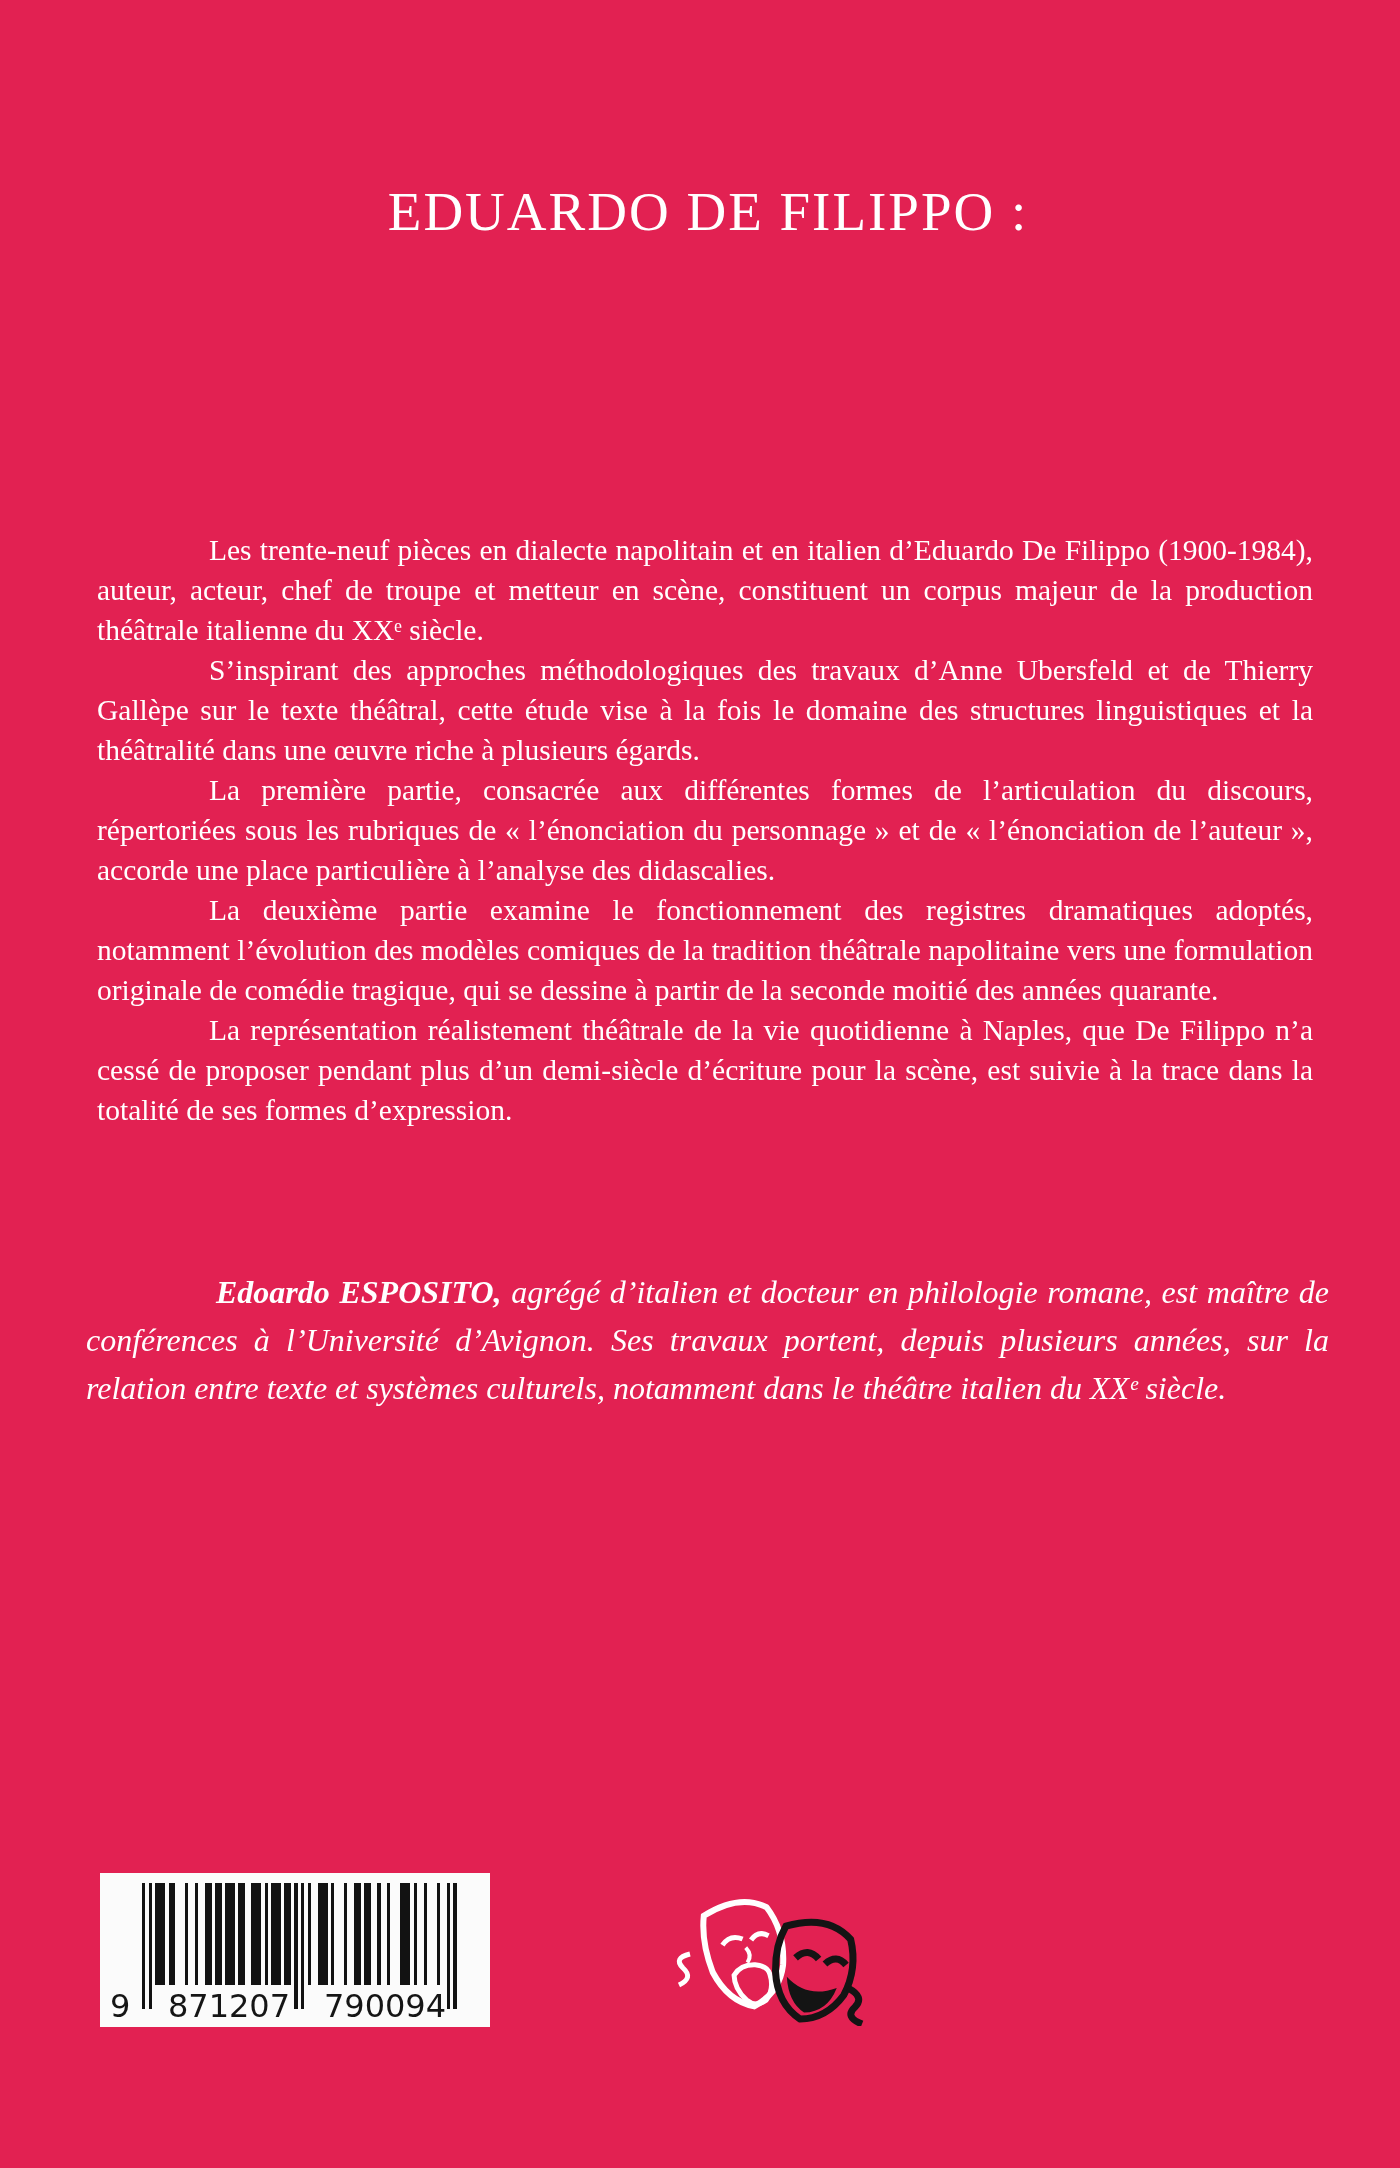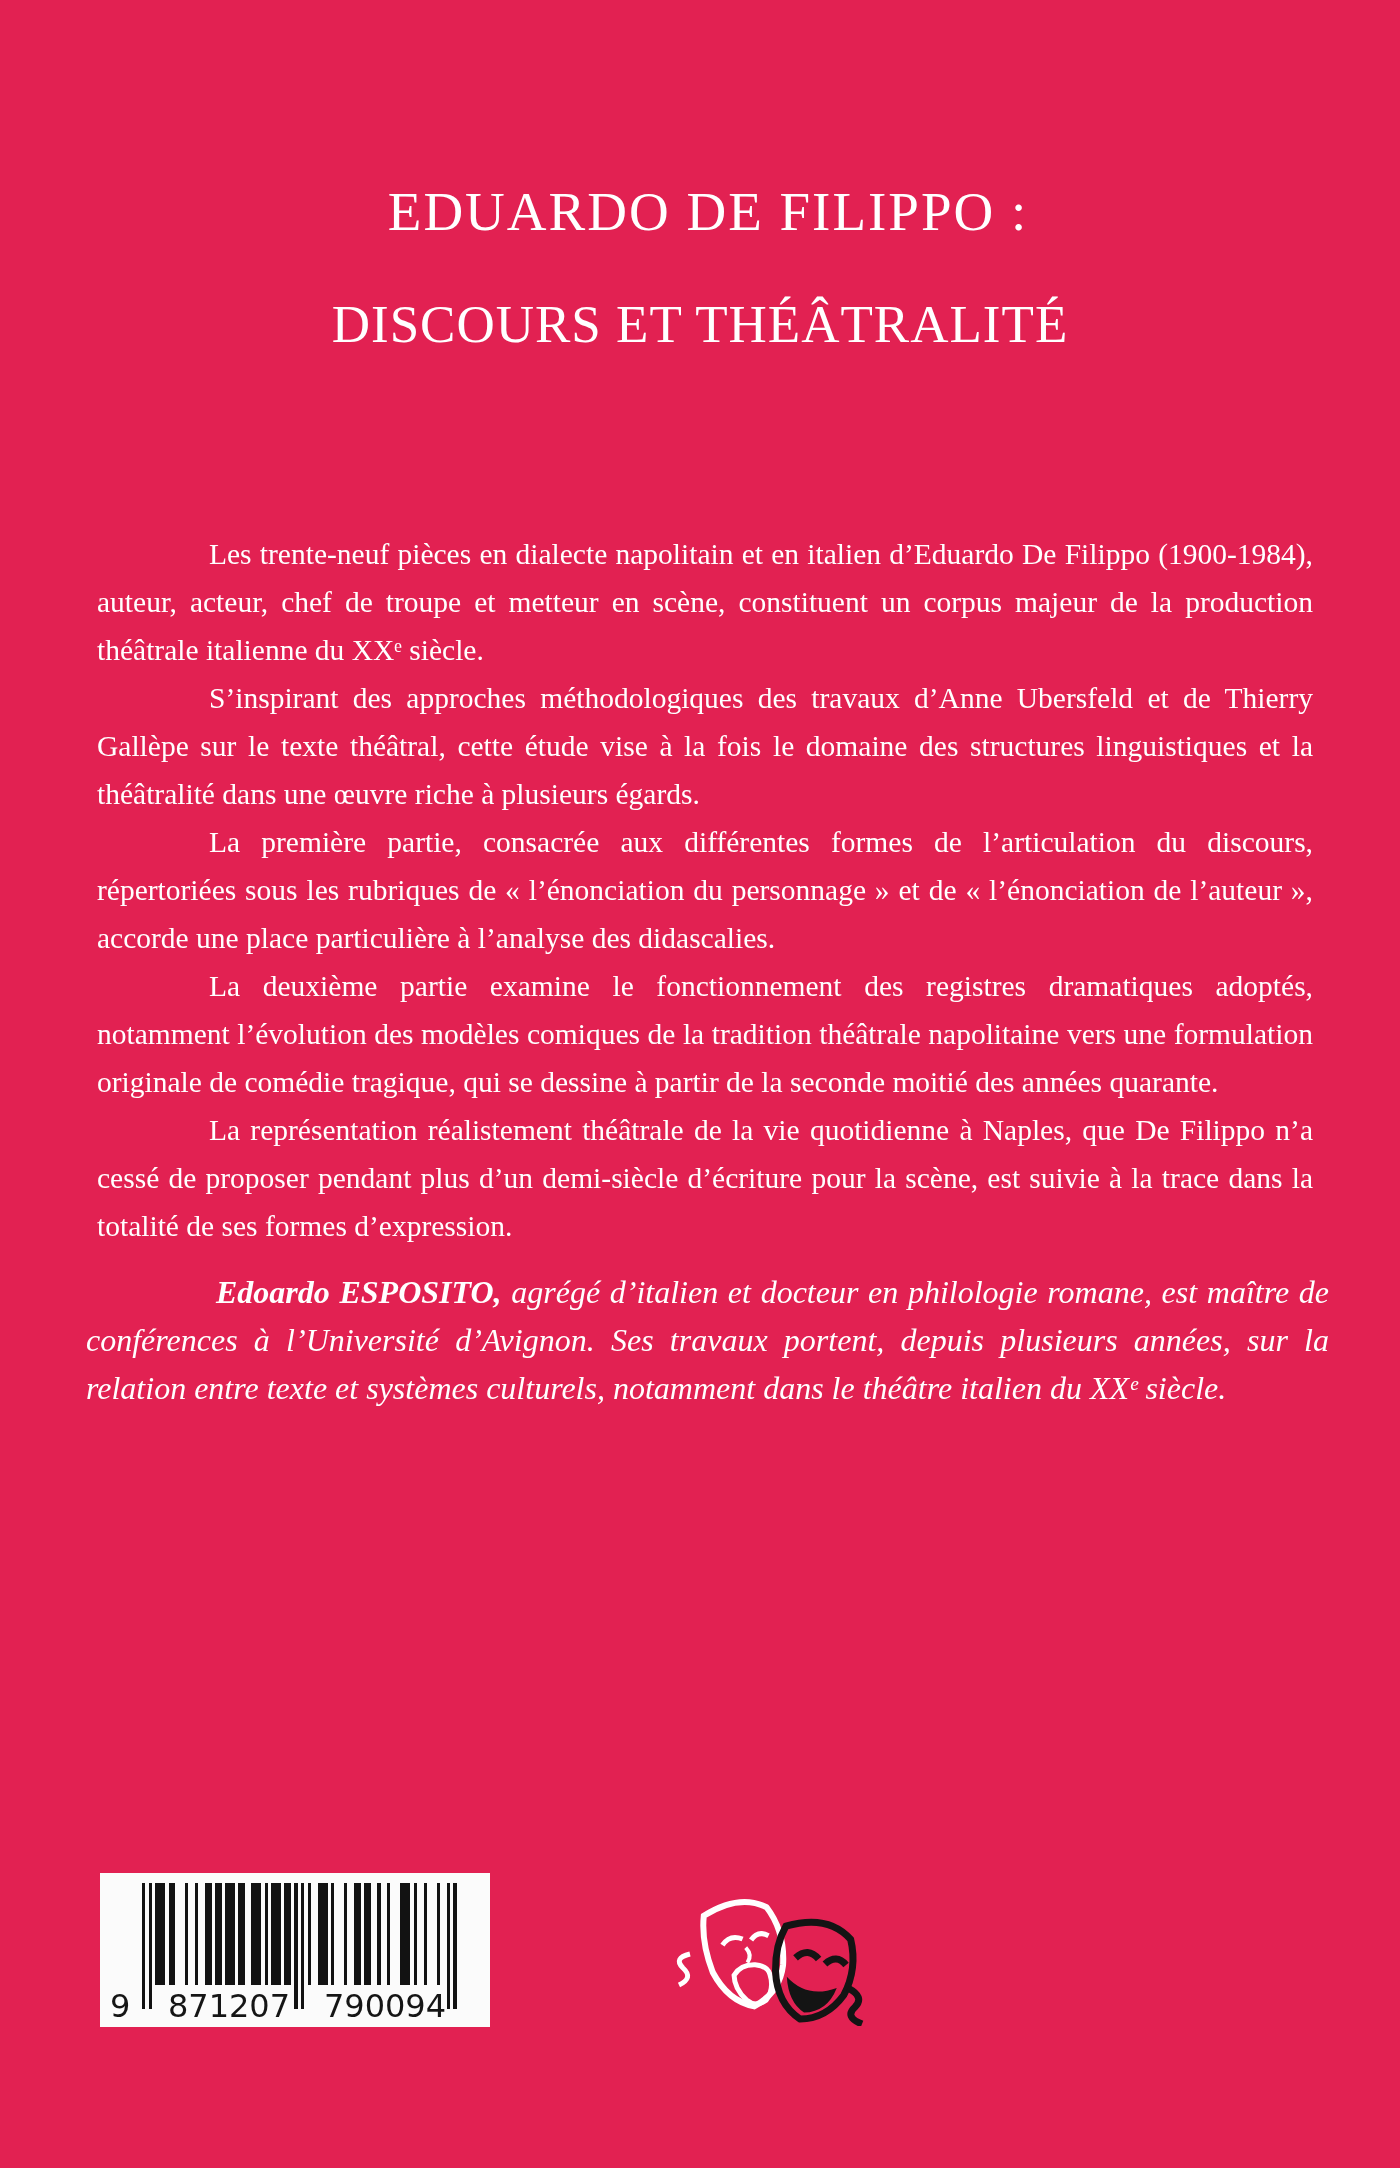--- a/index.html
+++ b/index.html
@@ -14,21 +14,21 @@
   .title{
     position:absolute;top:172px;left:0;width:100%;margin:8px;
     text-align:center;font-size:55px;font-weight:400;letter-spacing:2px;
   }
   .subtitle{
     position:absolute;top:294px;left:0;width:100%;margin:0;
     text-align:center;font-size:53px;font-weight:400;letter-spacing:1px;
   }
   .synopsis{
     position:absolute;left:97px;top:530px;width:1216px;
-    font-size:29.5px;line-height:48px;text-align:justify;
+    font-size:29.5px;line-height:40px;text-align:justify;
   }
   .synopsis p{margin:0;text-indent:112px;}
   .bio{
     position:absolute;left:86px;top:1268px;width:1243px;
     font-size:32px;line-height:48px;font-style:italic;
     text-align:justify;text-indent:130px;
   }
   .bio-name{font-weight:700;}
   .barcode-box{
     position:absolute;left:100px;top:1873px;width:390px;height:154px;
@@ -56,21 +56,20 @@
   }
   .isbn-line{margin:0;white-space:nowrap;}
   .price-line{margin:8px 0 0;text-align:right;padding-right:4px;}
 </style>
 </head>
 <body>
 
 <div class="cover">
 
   <h1 class="title">EDUARDO DE FILIPPO :</h1>
-  <h2 class="subtitle">DISCOURS ET THÉÂTRALITÉ</h2>
 
   <div class="synopsis">
     <p>Les trente-neuf pièces en dialecte napolitain et en italien d’Eduardo De Filippo (1900-1984), auteur, acteur, chef de troupe et metteur en scène, constituent un corpus majeur de la production théâtrale italienne du XXᵉ siècle.</p>
     <p>S’inspirant des approches méthodologiques des travaux d’Anne Ubersfeld et de Thierry Gallèpe sur le texte théâtral, cette étude vise à la fois le domaine des structures linguistiques et la théâtralité dans une œuvre riche à plusieurs égards.</p>
     <p>La première partie, consacrée aux différentes formes de l’articulation du discours, répertoriées sous les rubriques de « l’énonciation du personnage » et de « l’énonciation de l’auteur », accorde une place particulière à l’analyse des didascalies.</p>
     <p>La deuxième partie examine le fonctionnement des registres dramatiques adoptés, notamment l’évolution des modèles comiques de la tradition théâtrale napolitaine vers une formulation originale de comédie tragique, qui se dessine à partir de la seconde moitié des années quarante.</p>
     <p>La représentation réalistement théâtrale de la vie quotidienne à Naples, que De Filippo n’a cessé de proposer pendant plus d’un demi-siècle d’écriture pour la scène, est suivie à la trace dans la totalité de ses formes d’expression.</p>
   </div>
 
   <div class="bio">

